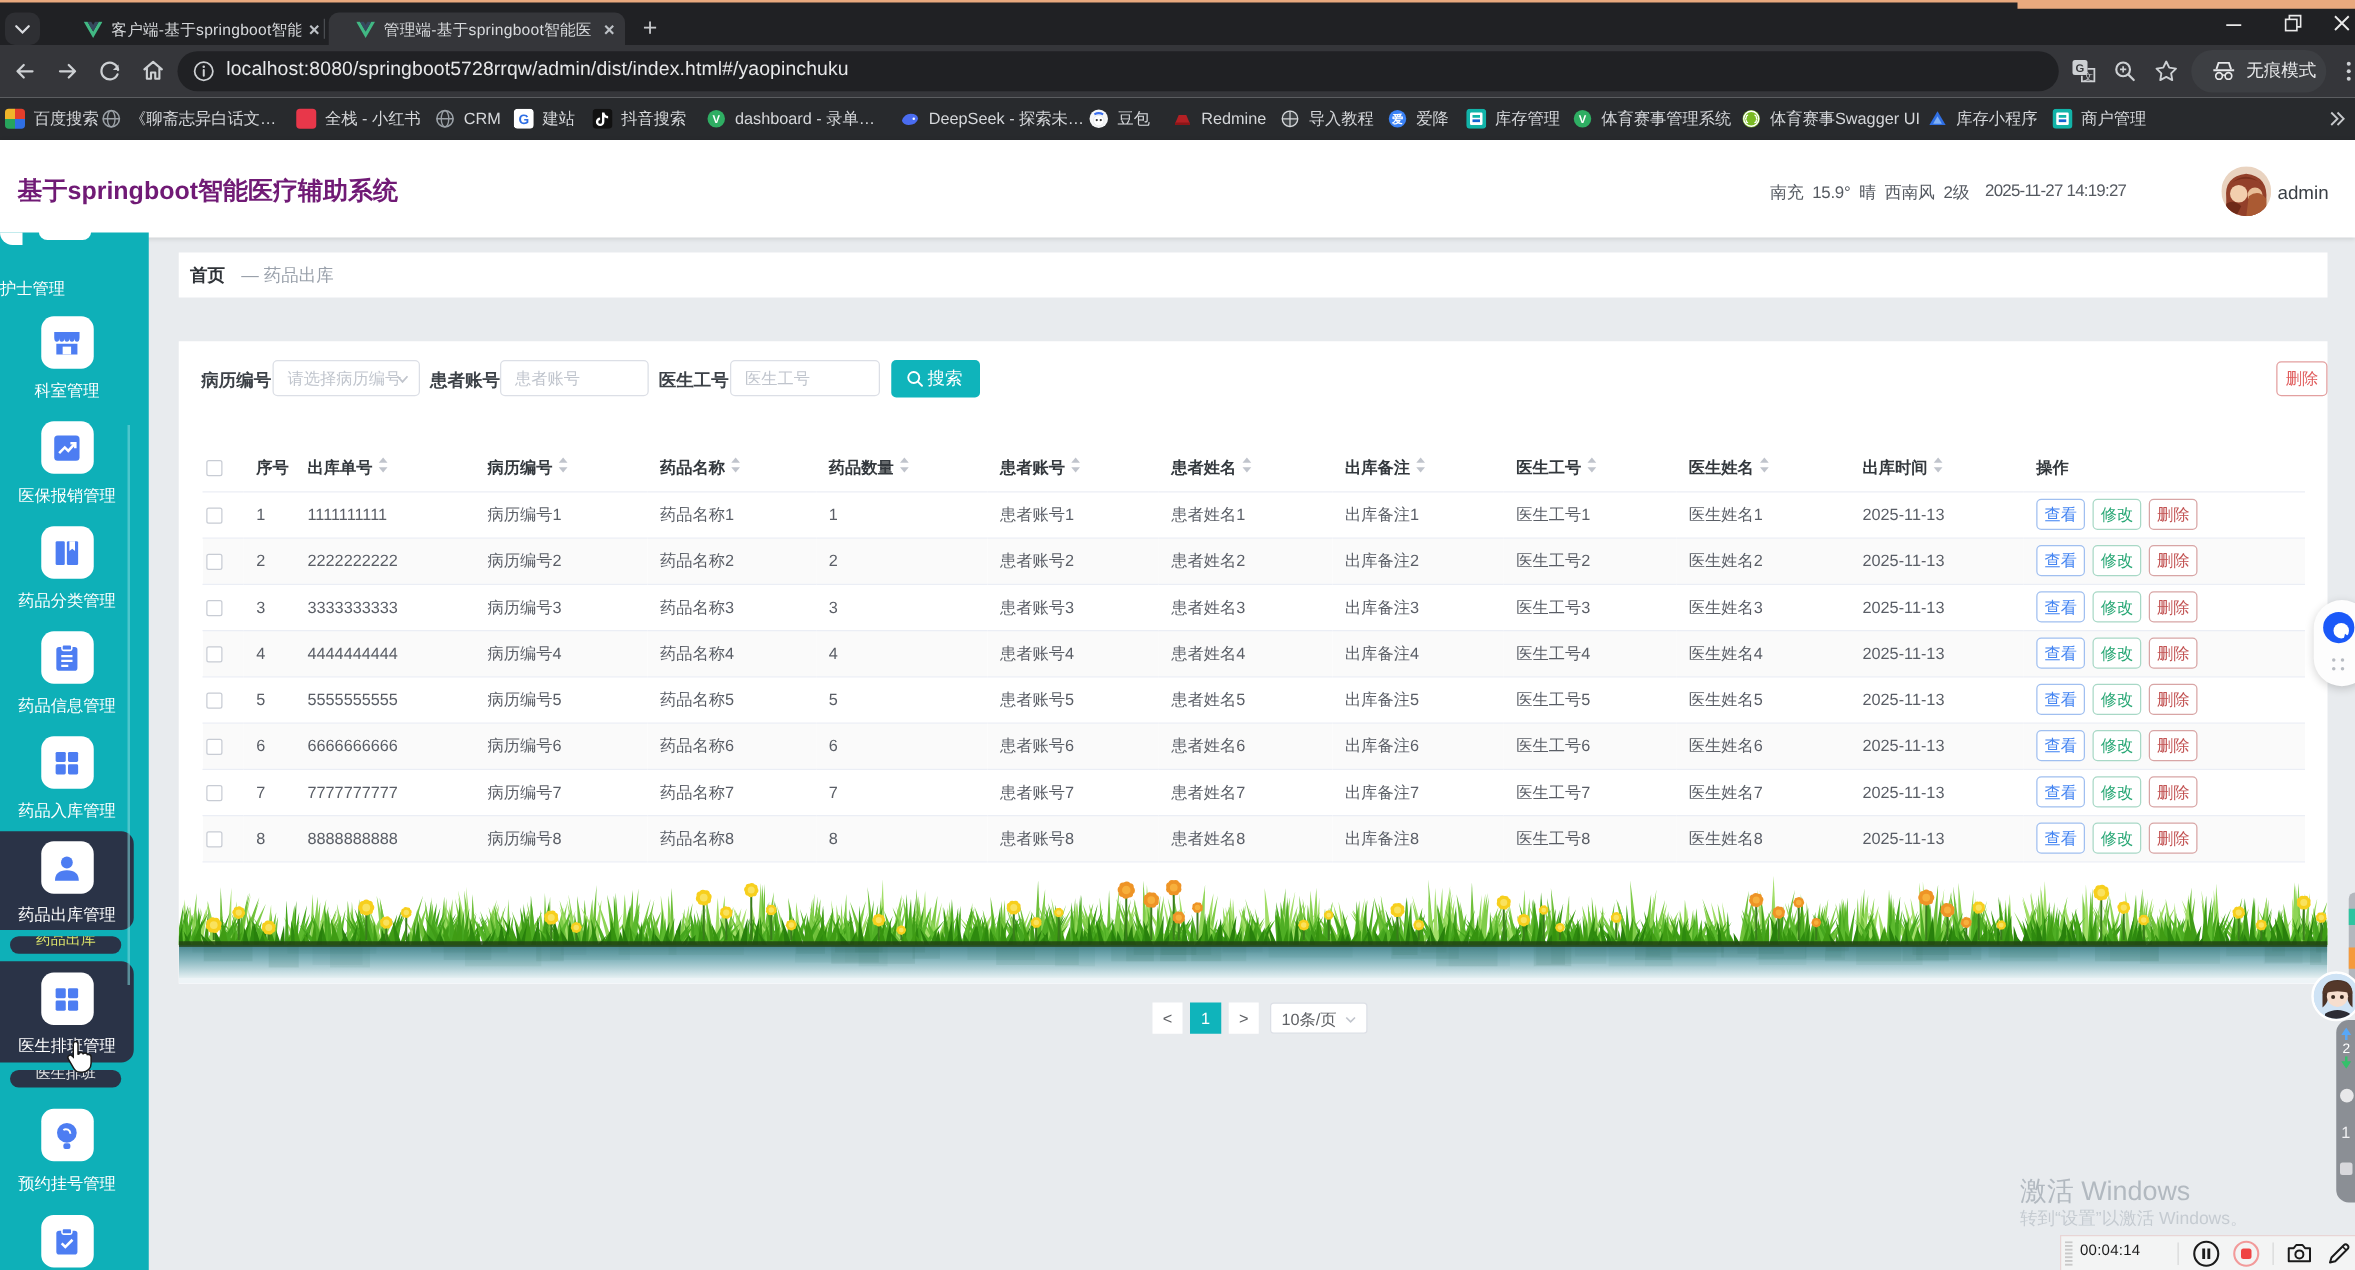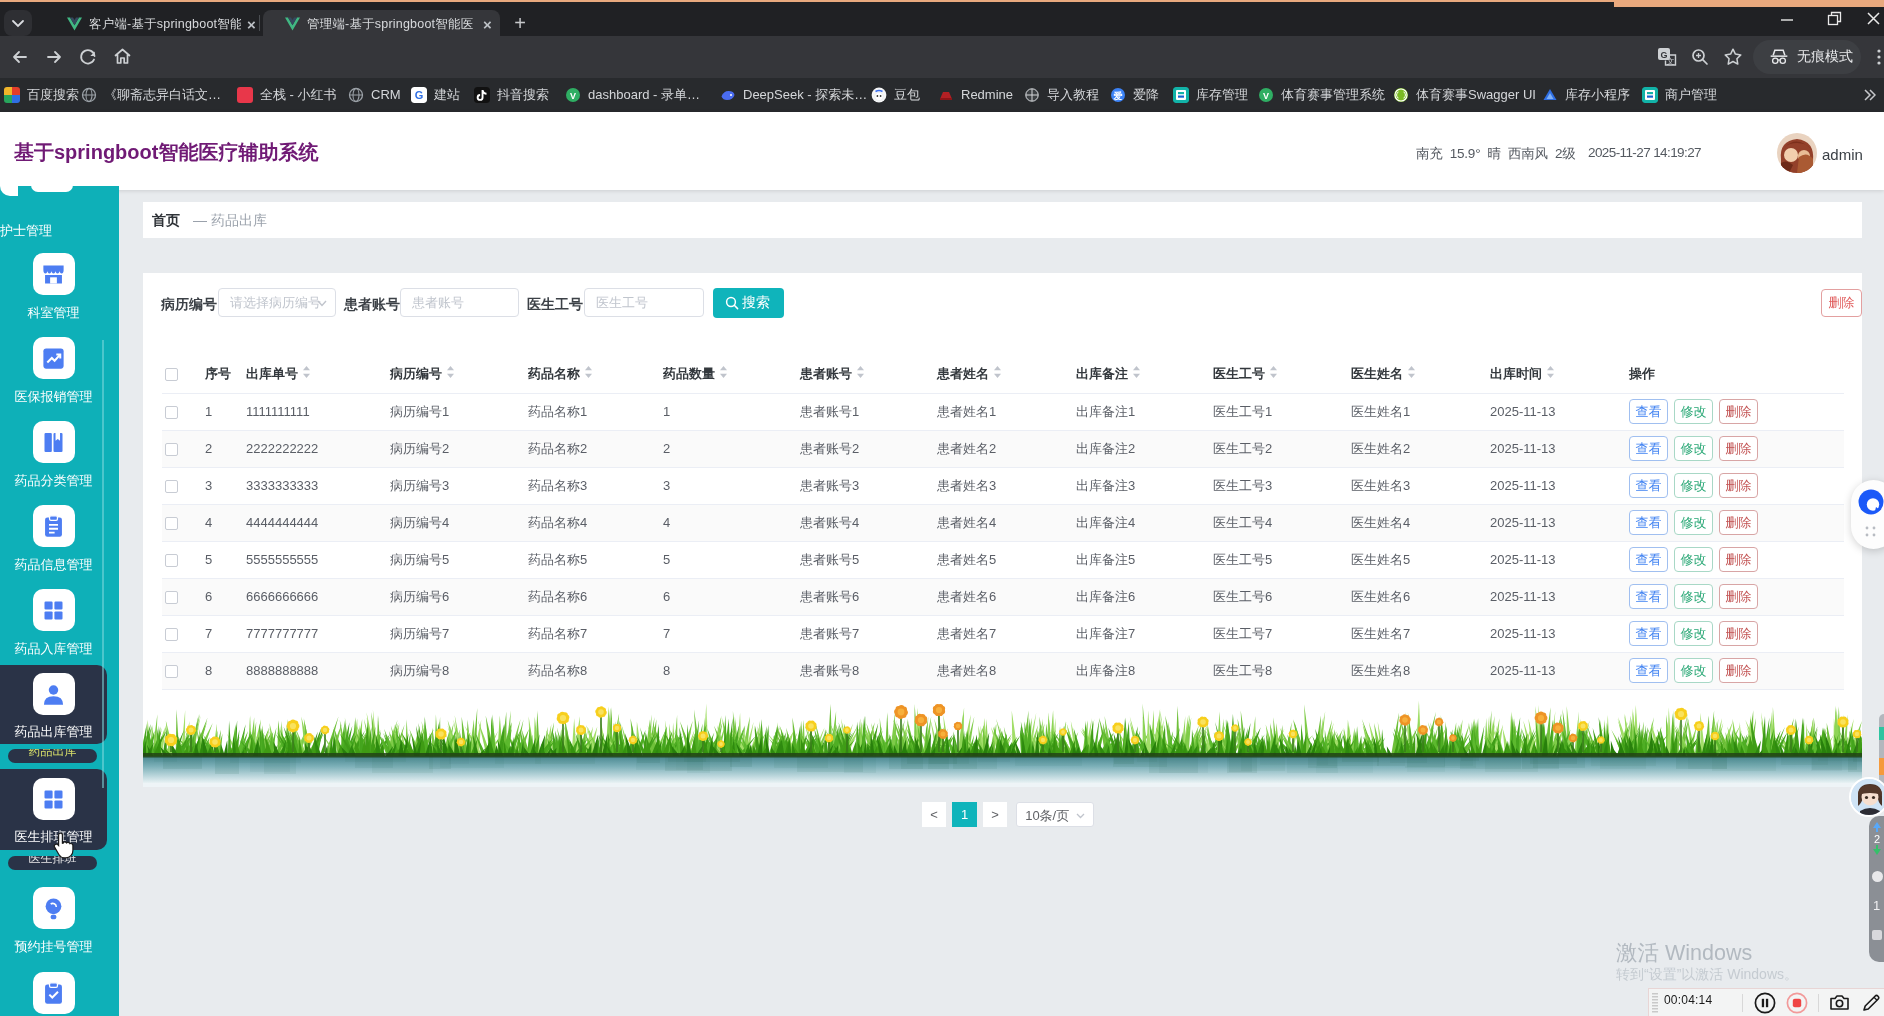--- a/index.html
+++ b/index.html
@@ -107,20 +107,28 @@
   <svg class="abs" style="left:44px;top:11px;" width="20" height="20" viewBox="0 0 20 20">
       <path d="M4 10 H16 M11 5 L16 10 L11 15" stroke="#cdd0d3" stroke-width="1.8" fill="none" stroke-linecap="round" stroke-linejoin="round"></path>
     </svg>
   <svg class="abs" style="left:78px;top:11px;" width="20" height="20" viewBox="0 0 20 20">
       <path d="M16.5 9 A6.7 6.7 0 1 0 16 12.5" stroke="#cdd0d3" stroke-width="1.8" fill="none" stroke-linecap="round"></path>
       <path d="M16.8 4.5 V9 H12.3 Z" fill="#cdd0d3"></path>
     </svg>
   <svg class="abs" style="left:112px;top:10px;" width="21" height="21" viewBox="0 0 21 21">
       <path d="M3.5 9.5 L10.5 3.5 L17.5 9.5 M5.5 8.5 V17 H8.8 V12 H12.2 V17 H15.5 V8.5" stroke="#cdd0d3" stroke-width="1.7" fill="none" stroke-linecap="round" stroke-linejoin="round"></path>
     </svg>
+  <div class="urlpill">
+    <svg class="abs" style="left:12px;top:7px;" width="18" height="18" viewBox="0 0 18 18">
+        <circle cx="9" cy="9" r="7.3" fill="none" stroke="#cdd0d3" stroke-width="1.4"></circle>
+        <path d="M9 8 V12.6" stroke="#cdd0d3" stroke-width="1.6" stroke-linecap="round"></path>
+        <circle cx="9" cy="5.4" r="1" fill="#cdd0d3"></circle>
+      </svg>
+    <div class="abs" style="left:39px;top:6px;font-size:15.5px;color:#e7e8ea;letter-spacing:.1px;">localhost:8080/springboot5728rrqw/admin/dist/index.html#/yaopinchuku</div>
+  </div>
   <svg class="abs" style="left:1657px;top:11px;" width="20" height="20" viewBox="0 0 20 20">
       <rect x="1" y="1" width="12" height="12" rx="2" fill="#cdd0d3"></rect>
       <text x="7" y="10.5" font-size="9" fill="#35363a" text-anchor="middle" font-weight="bold">G</text>
       <path d="M13 8 h5.5 v10 h-10 v-4.5" fill="none" stroke="#cdd0d3" stroke-width="1.4"></path>
       <text x="13.5" y="16.8" font-size="8" fill="#cdd0d3" text-anchor="middle">文</text>
     </svg>
   <svg class="abs" style="left:1690px;top:11px;" width="20" height="20" viewBox="0 0 20 20">
       <circle cx="8.5" cy="8.5" r="5.5" fill="none" stroke="#cdd0d3" stroke-width="1.7"></circle>
       <path d="M12.7 12.7 L17 17" stroke="#cdd0d3" stroke-width="1.7" stroke-linecap="round"></path>
       <path d="M6 8.5 h5 M8.5 6 v5" stroke="#cdd0d3" stroke-width="1.3"></path>

